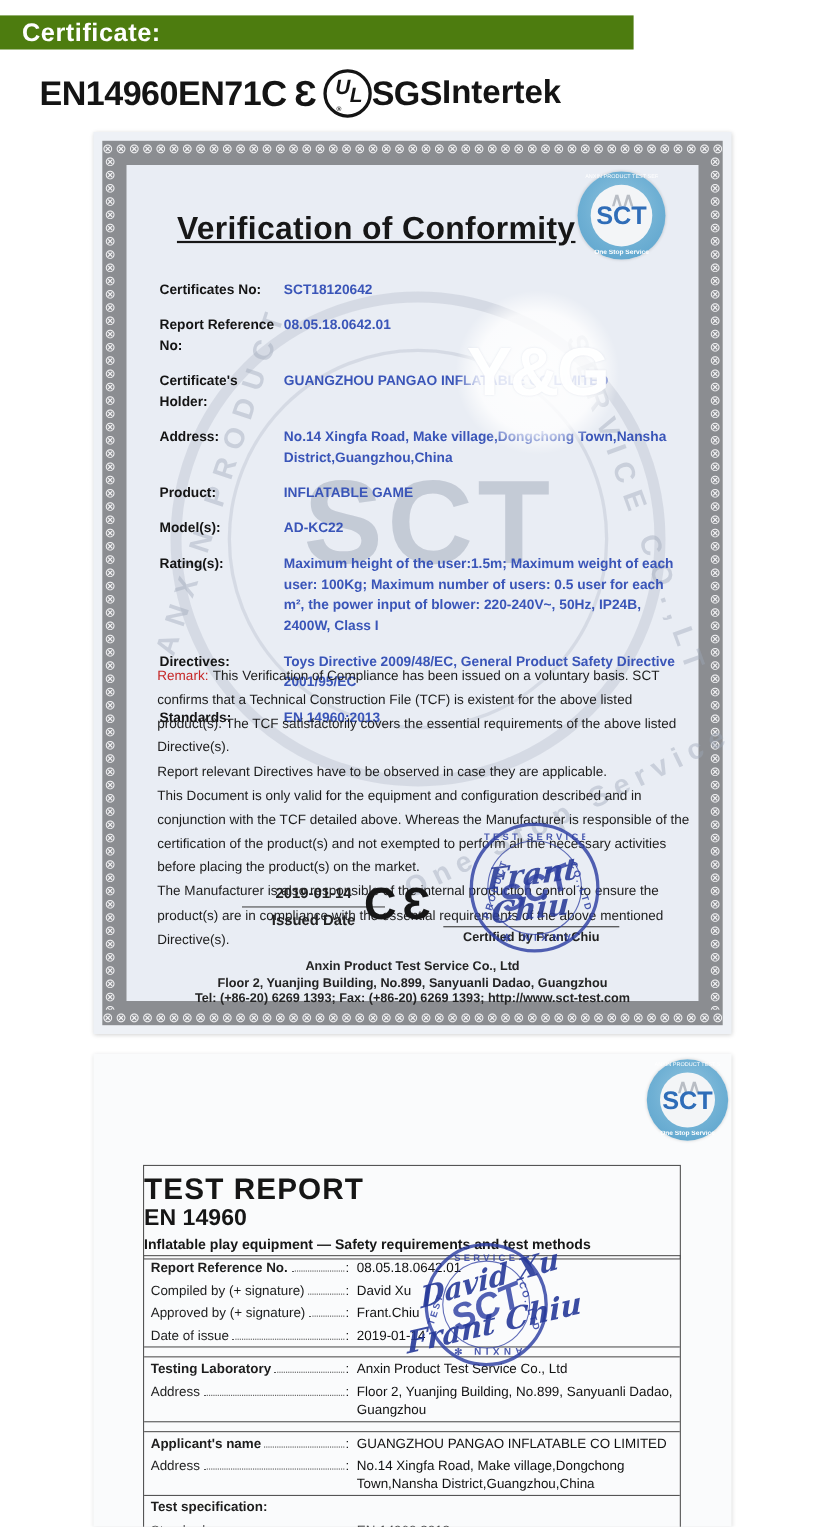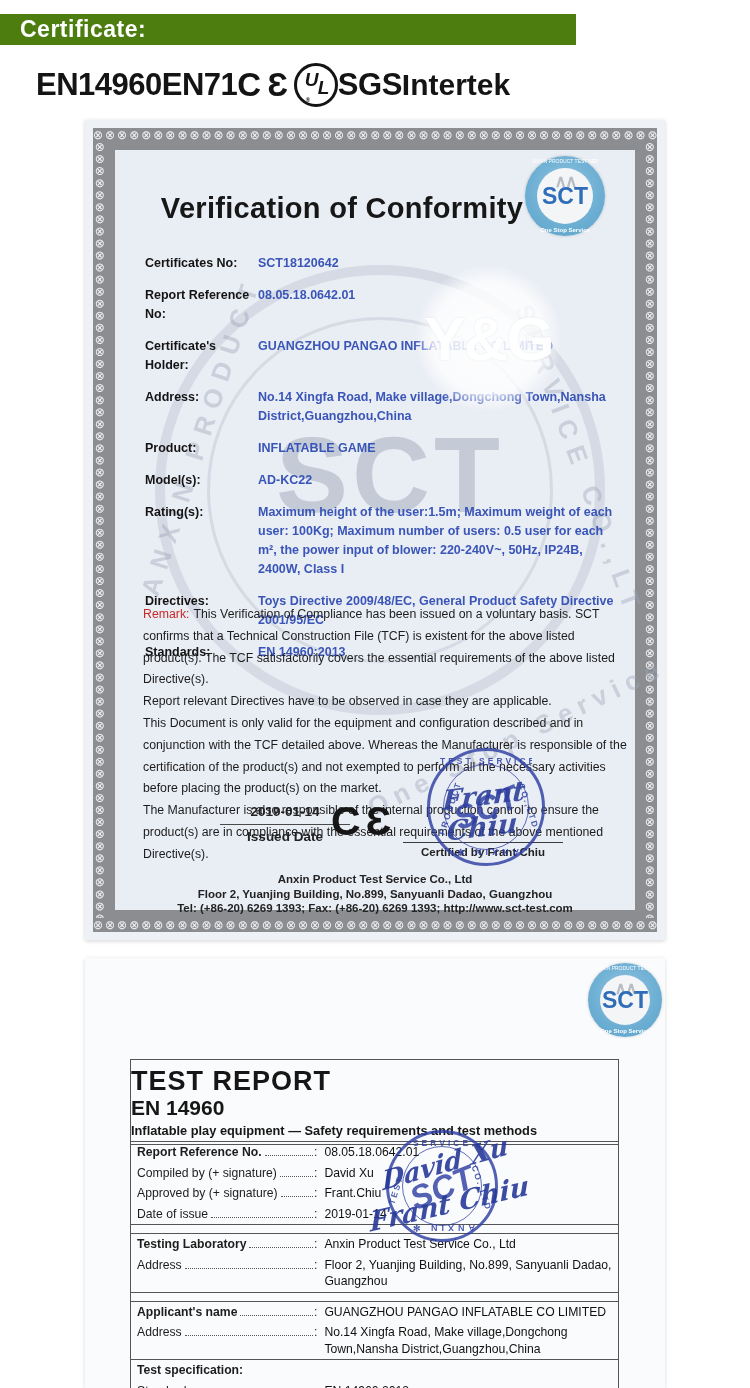--- a/index.html
+++ b/index.html
@@ -58,21 +58,21 @@
     color:#fff; text-align:center; white-space:nowrap; overflow:hidden; }
   .b-inner { position:absolute; left:12px; top:12px; right:12px; bottom:12px; background:#f3f5f7;
     border-radius:50%; display:flex; align-items:center; justify-content:center; overflow:hidden; }
   .b-fig { position:absolute; top:3px; left:0; right:0; text-align:center; color:#b8bdc4;
     font-size:17px; font-weight:bold; letter-spacing:-2px; }
   .b-sct { position:relative; font-size:23px; font-weight:800; color:#2f6db8; letter-spacing:0; }
 
   
   .cert-content { position:absolute; inset:0; z-index:2; }
   .cert-title { position:absolute; left:0; right:66px; top:72px; text-align:center;
-    font-size:29px; font-weight:bold; color:#171717; letter-spacing:.3px; }
+    font-size:29px; font-weight:bold; color:#171717; letter-spacing:.3px;text-decoration:underline; }
   .fields { position:absolute; left:60px; right:46px; top:134px; }
   .field-row { display:flex; margin-bottom:13px; font-size:12.5px; line-height:19px; }
   .f-label { width:113px; flex:none; font-weight:bold; color:#141414; }
   .f-value { flex:1; font-weight:bold; color:#3a55b8; }
   .remark { position:absolute; left:58px; right:38px; top:484px; font-size:12.3px;
     line-height:21.8px; color:#1c1c1c; }
   .remark-red { color:#c62828; margin-right:4px; }
   .issue { position:absolute; left:135px; top:684px; width:130px; text-align:center; }
   .issue-date { font-size:13.5px; font-weight:bold; color:#222; padding-bottom:5px;
     border-bottom:1.5px solid #4a4a4a; }

